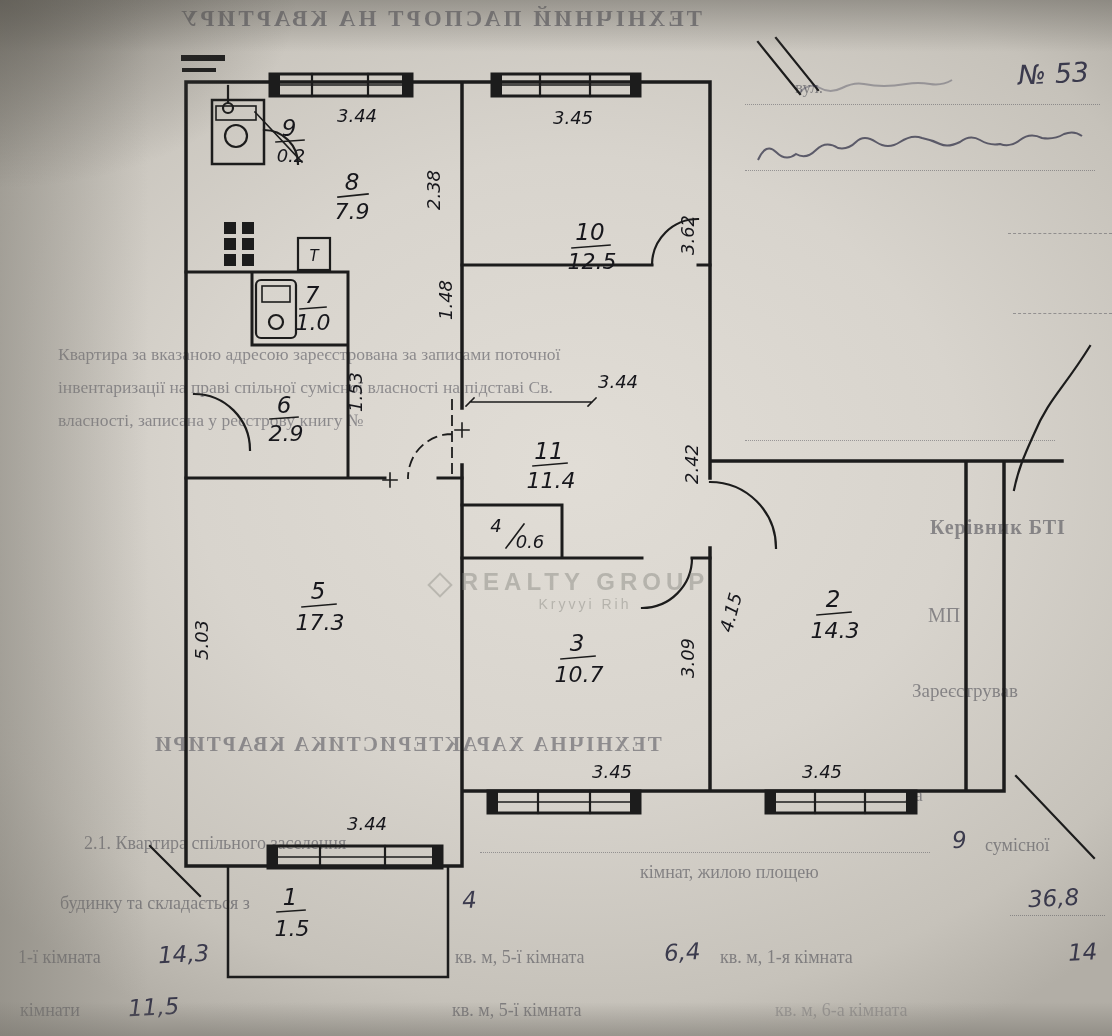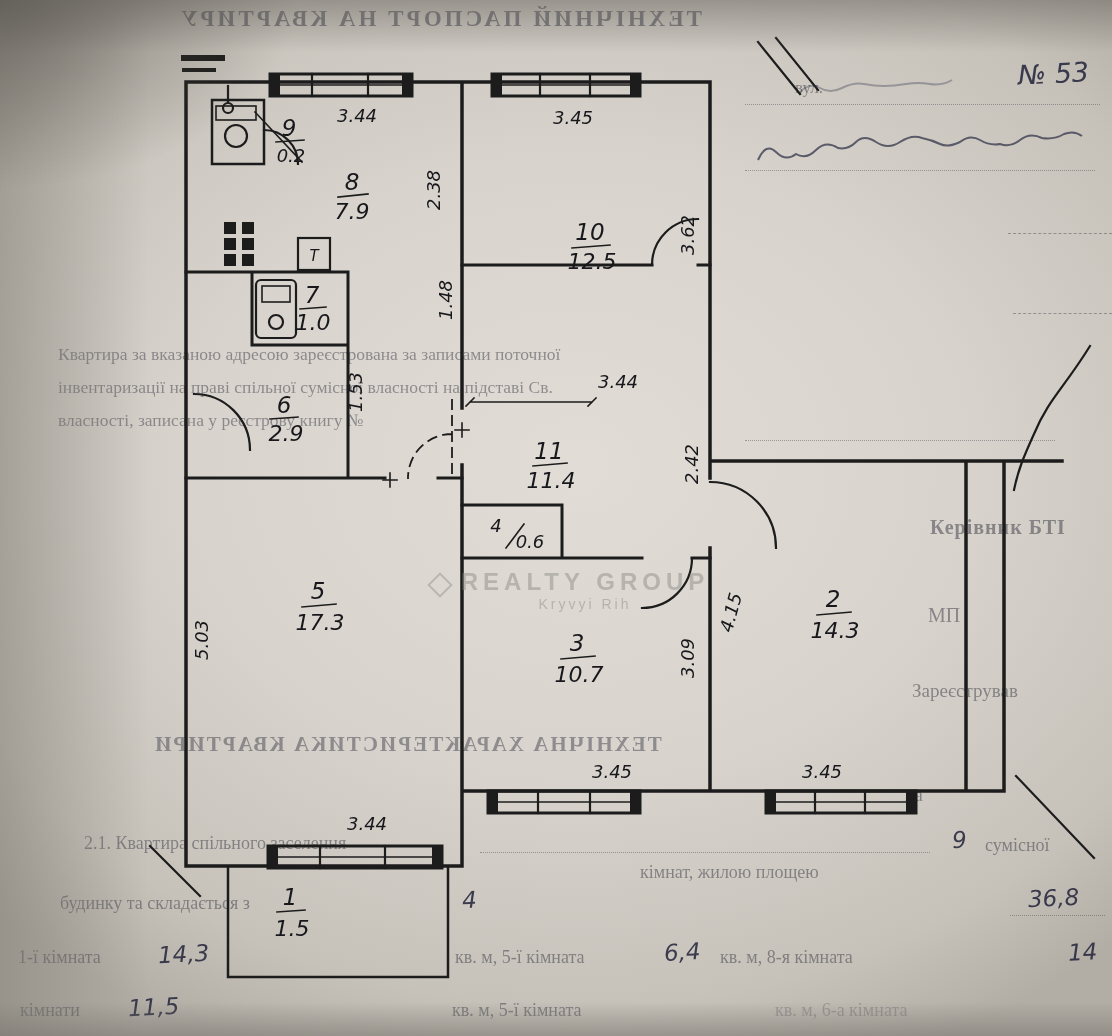--- a/index.html
+++ b/index.html
@@ -88,21 +88,21 @@
   <span class="print" style="left:60px;top:893px">будинку та складається з</span>
   <span class="hand" style="left:462px;top:887px">4</span>
   <span class="print" style="left:640px;top:862px">кімнат, жилою площею</span>
   <span class="hand" style="left:1028px;top:885px">36,8</span>
   <div class="rule" style="left:1010px;top:915px;width:95px"></div>
 
   <span class="print" style="left:18px;top:947px">1-ї кімната</span>
   <span class="hand" style="left:158px;top:941px">14,3</span>
   <span class="print" style="left:455px;top:947px">кв. м, 5-ї кімната</span>
   <span class="hand" style="left:664px;top:939px">6,4</span>
-  <span class="print" style="left:720px;top:947px">кв. м, 8-я кімната</span>
+  <span class="print" style="left:720px;top:947px">кв. м, 1-я кімната</span>
   <span class="hand" style="left:1068px;top:939px">14</span>
 
   <span class="print" style="left:20px;top:1000px">кімнати</span>
   <span class="hand" style="left:128px;top:994px">11,5</span>
   <span class="print" style="left:452px;top:1000px">кв. м, 5-ї кімната</span>
   <span class="print faint" style="left:775px;top:1000px">кв. м, 6-а кімната</span>
 
   <svg width="1112" height="1036" viewBox="0 0 1112 1036">
 
     <g>

